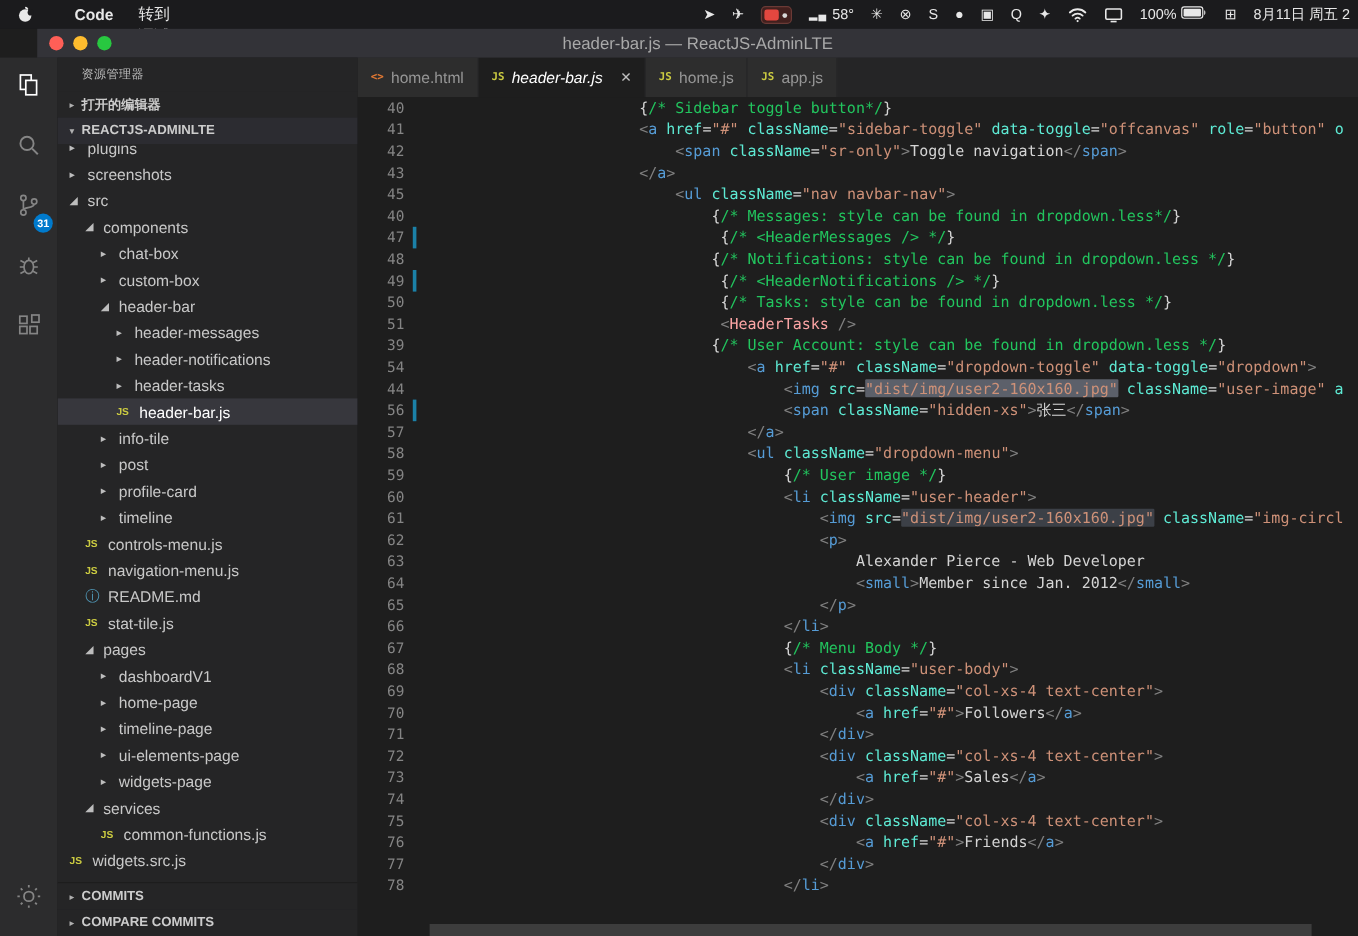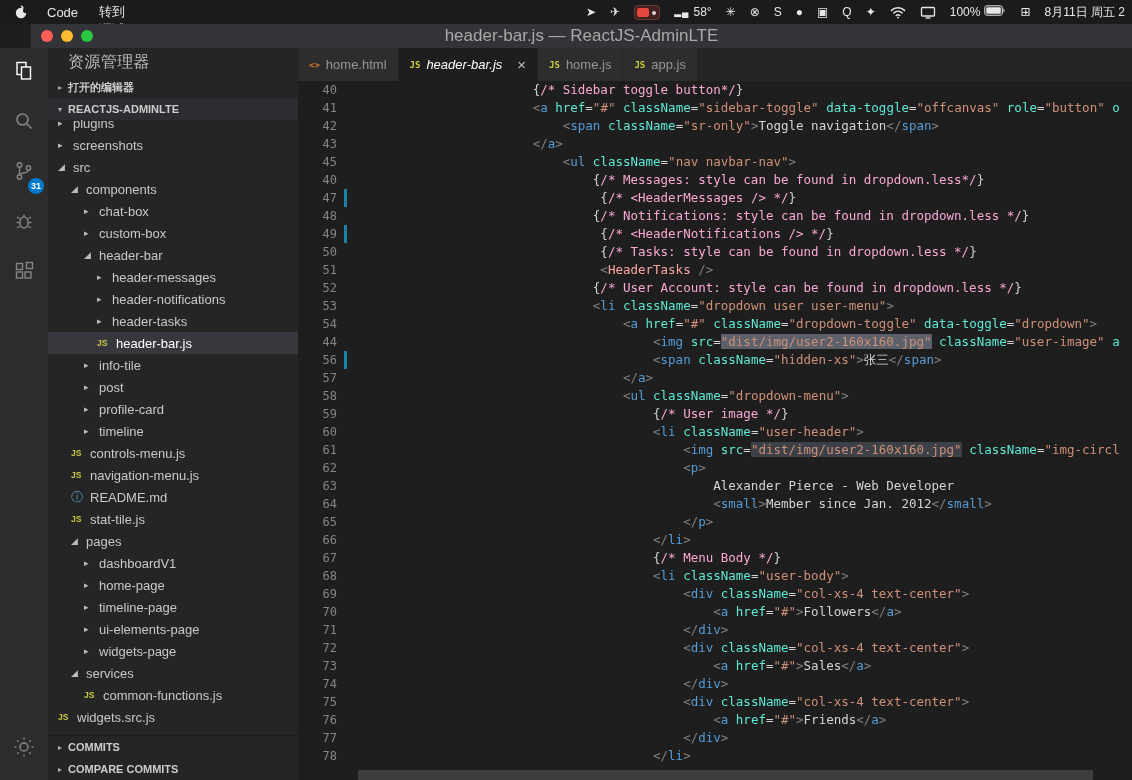--- a/index.html
+++ b/index.html
@@ -3,54 +3,54 @@
 <meta charset="utf-8">
 <style>
   *{margin:0;padding:0;box-sizing:border-box;}
   html,body{width:1132px;height:780px;overflow:hidden;background:#1e1e1e;
     font-family:"Liberation Sans","DejaVu Sans",sans-serif;}
   
   #menubar{height:24px;background:#1b1b1d;display:flex;align-items:center;
     color:#e8e8e8;font-size:13px;padding:0 0 0 14px;overflow:hidden;white-space:nowrap;}
   #menubar-left{display:flex;align-items:center;flex:none;}
   .apple-logo{display:flex;align-items:center;margin-right:4px;}
-  .app-name{font-weight:normal;margin:0 10px 0 15px;}
+  .app-name{font-weight:bold;margin:0 10px 0 30px;}
   .menu-item{padding:0 11px;flex:none;font-family:Liberation Mono, monospace;}
   #menubar-status{margin-left:auto;display:flex;align-items:center;flex:none;font-size:12px;}
   .status-item{padding:0 7px;display:flex;align-items:center;gap:4px;flex:none;color:#e8e8e8;}
   .status-glyph{font-size:12px;}
   .recorder-pill{width:26px;height:15px;background:#42201e;border:1px solid #6b3a36;
     border-radius:4px;position:relative;}
   .rec-red{position:absolute;left:2px;top:2px;width:12px;height:9px;background:#e3473f;border-radius:2px;}
   .rec-dot{position:absolute;right:3px;top:5px;width:4px;height:4px;background:#d8d8d8;border-radius:50%;}
   .mini-bars{font-size:9px;letter-spacing:1px;color:#e8e8e8;}
   
   #titlebar{height:24px;background:#333338;display:flex;align-items:center;justify-content:center;
-    position:relative;color:#a9a9a9;font-size:17px;margin-left:31px;}
+    position:relative;color:#a9a9a9;font-size:14px;margin-left:31px;}
   .traffic{position:absolute;left:10px;top:6px;display:flex;gap:8px;}
   .traffic span{width:12px;height:12px;border-radius:50%;display:block;}
   .tl-close{background:#ff5f57;}
   .tl-min{background:#febc2e;}
   .tl-max{background:#28c840;}
   
   #main{height:732px;display:flex;}
   
   #activitybar{width:48px;background:#2c2c2d;display:flex;flex-direction:column;flex:none;}
   .ab-item{height:50px;display:flex;align-items:center;justify-content:center;
     color:#858585;position:relative;cursor:pointer;}
   .ab-item.active{color:#ffffff;}
   .ab-item.bottom{margin-top:auto;margin-bottom:6px;}
   .ab-badge{position:absolute;right:4px;bottom:4px;background:#007acc;color:#fff;
     border-radius:50%;width:16px;height:16px;font-size:9px;display:flex;
     align-items:center;justify-content:center;font-weight:bold;}
   
   #sidebar{width:250px;background:#252526;color:#cccccc;flex:none;position:relative;
     overflow:hidden;font-size:13px;}
   .pane-title{height:28px;display:flex;align-items:center;padding-left:20px;
-    font-size:16px;color:#bbbbbb;letter-spacing:0.4px;font-family:Liberation Mono, monospace;}
+    font-size:10px;color:#bbbbbb;letter-spacing:0.4px;font-family:Liberation Mono, monospace;}
   .section-header{height:22px;display:flex;align-items:center;padding-left:4px;
     font-size:11px;font-weight:bold;color:#cccccc;cursor:pointer;position:relative;z-index:2;
     background:#252526;}
   .section-header.project{background:#2c2c31;}
   .sec-chev{width:16px;text-align:center;font-size:8px;color:#b0b0b0;flex:none;}
   #file-tree{margin-top:-8px;position:relative;z-index:1;}
   .tree-row{height:22px;display:flex;align-items:center;cursor:pointer;
     white-space:nowrap;overflow:hidden;color:#c8c8c8;}
   .tree-row.selected{background:#37373d;color:#ffffff;}
   .twisty{width:14px;flex:none;color:#bdbdbd;font-size:9px;text-align:left;}
@@ -70,21 +70,21 @@
   .tab-icon.html{color:#e37933;}
   .tab-icon.js{color:#cbcb41;}
   .tab-close{margin-left:9px;color:#c0c0c0;font-size:15px;line-height:15px;}
   #editor{flex:1;position:relative;overflow:hidden;background:#1e1e1e;}
   .code-row{display:flex;height:18px;line-height:18px;font-family:"DejaVu Sans Mono",monospace;}
   .gutter{width:54px;flex:none;position:relative;color:#858585;font-size:12px;
     text-align:right;padding-right:15px;}
   .mod-marker{position:absolute;right:5px;top:0;bottom:0;width:3px;background:#1b81a8;}
   .code-text{white-space:pre;font-size:12.5px;color:#d4d4d4;flex:1;overflow:hidden;}
   .tk-d{color:#d4d4d4}.tk-p{color:#808080}.tk-t{color:#569cd6}.tk-c{color:#fca5a5}
-  .tk-a{color:#5eead4}.tk-s{color:#ce9178}.tk-m{color:#f9a8d4}
+  .tk-a{color:#5eead4}.tk-s{color:#ce9178}.tk-m{color:#22c55e}
   .h1{background:#5c606a;border-radius:1px;}
   .h2{background:#3c4047;border-radius:1px;}
   #hscroll{position:absolute;left:54px;right:0;bottom:0;height:10px;}
   #hscroll .thumb{position:absolute;left:6px;width:735px;height:10px;background:rgba(121,121,121,0.35);}
 </style>
 </head>
 <body>
 
 <div id="menubar">
   <div id="menubar-left">
@@ -423,26 +423,22 @@
           </div>
           <div class="code-row">
             <div class="gutter"><span>50</span></div>
             <div class="code-text"><span>                                 </span><span class="tk-d">{</span><span class="tk-m">/* Tasks: style can be found in dropdown.less */</span><span class="tk-d">}</span></div>
           </div>
           <div class="code-row">
             <div class="gutter"><span>51</span></div>
             <div class="code-text"><span>                                 </span><span class="tk-p">&lt;</span><span class="tk-c">HeaderTasks</span><span class="tk-d"> </span><span class="tk-p">/&gt;</span></div>
           </div>
           <div class="code-row">
-            <div class="gutter"><span>52</span></div>
+            <div class="gutter"><span>39</span></div>
             <div class="code-text"><span>                                </span><span class="tk-d">{</span><span class="tk-m">/* User Account: style can be found in dropdown.less */</span><span class="tk-d">}</span></div>
-          </div>
-          <div class="code-row">
-            <div class="gutter"><span>53</span></div>
-            <div class="code-text"><span>                                </span><span class="tk-p">&lt;</span><span class="tk-t">li</span><span class="tk-d"> </span><span class="tk-a">className</span><span class="tk-d">=</span><span class="tk-s">"dropdown user user-menu"</span><span class="tk-p">&gt;</span></div>
           </div>
           <div class="code-row">
             <div class="gutter"><span>54</span></div>
             <div class="code-text"><span>                                    </span><span class="tk-p">&lt;</span><span class="tk-t">a</span><span class="tk-d"> </span><span class="tk-a">href</span><span class="tk-d">=</span><span class="tk-s">"#"</span><span class="tk-d"> </span><span class="tk-a">className</span><span class="tk-d">=</span><span class="tk-s">"dropdown-toggle"</span><span class="tk-d"> </span><span class="tk-a">data-toggle</span><span class="tk-d">=</span><span class="tk-s">"dropdown"</span><span class="tk-p">&gt;</span></div>
           </div>
           <div class="code-row">
             <div class="gutter"><span>44</span></div>
             <div class="code-text"><span>                                        </span><span class="tk-p">&lt;</span><span class="tk-t">img</span><span class="tk-d"> </span><span class="tk-a">src</span><span class="tk-d">=</span><span class="tk-s h1">"dist/img/user2-160x160.jpg"</span><span class="tk-d"> </span><span class="tk-a">className</span><span class="tk-d">=</span><span class="tk-s">"user-image"</span><span class="tk-d"> </span><span class="tk-a">a</span></div>
           </div>
           <div class="code-row">

